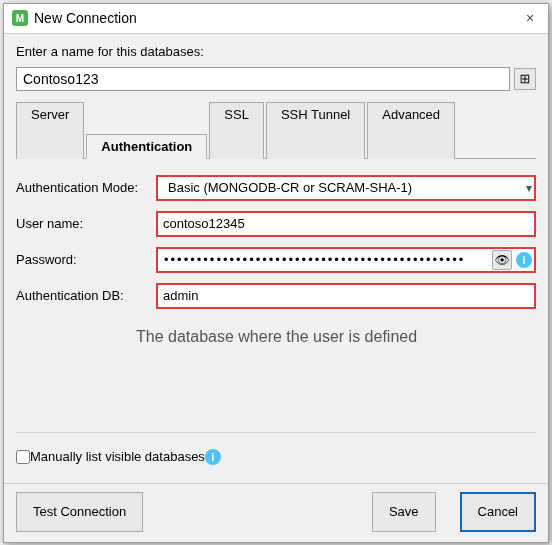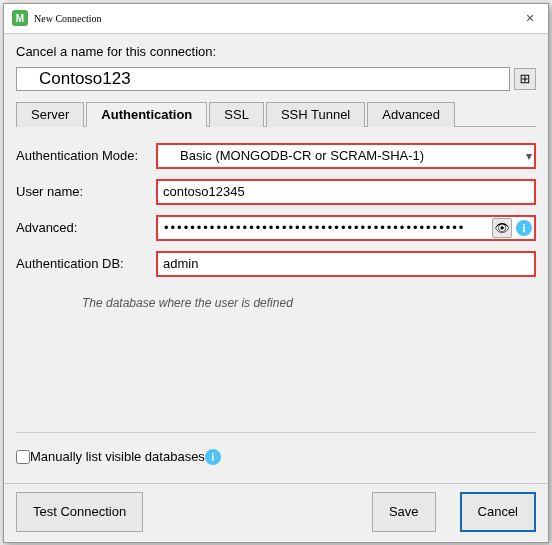--- a/index.html
+++ b/index.html
@@ -45,23 +45,22 @@
       display: flex;
       align-items: center;
       justify-content: center;
     }
     .app-icon-inner {
       color: white;
       font-size: 10px;
       font-weight: bold;
     }
     .title-text {
-      font-size: 10px;
+      font-size: 14px;
       color: #000;
-      font-family: Liberation Serif, serif;
     }
     .close-btn {
       width: 20px;
       height: 20px;
       display: flex;
       align-items: center;
       justify-content: center;
       cursor: pointer;
       font-size: 14px;
       color: #444;
@@ -80,22 +79,22 @@
     }
     .connection-name-row {
       display: flex;
       align-items: center;
       gap: 4px;
     }
     .connection-name-input {
       flex: 1;
       height: 24px;
       border: 1px solid #999;
-      padding: 2px 22px;
-      font-size: 17px;
+      padding: 2px 6px;
+      font-size: 14px;
       background: #fff;
       outline: none;
     }
     .grid-icon {
       width: 22px;
       height: 22px;
       border: 1px solid #aaa;
       background: #e8e8e8;
       display: flex;
       align-items: center;
@@ -117,20 +116,21 @@
       font-size: 13px;
       margin-right: 2px;
       position: relative;
       top: 1px;
       text-align: center;
     }
     .tab.active {
       background: #f0f0f0;
       border-bottom: 1px solid #f0f0f0;
       font-weight: 600;
+      margin-top: 32px;
     }
     .tab-content {
       flex: 1;
       display: flex;
       flex-direction: column;
       gap: 10px;
       padding-top: 10px;
       justify-content: center;
     }
     .form-row {
@@ -153,21 +153,21 @@
       border: 2px solid #e53935;
       padding: 2px 5px;
       font-size: 13px;
       background: #fff;
       outline: none;
     }
     .form-select {
       width: 100%;
       height: 26px;
       border: 2px solid #e53935;
-      padding: 2px 22px;
+      padding: 2px 10px;
       font-size: 13px;
       background: #fff;
       outline: none;
       appearance: none;
       -webkit-appearance: none;
       cursor: pointer;
       padding-right: 24px;
     }
     .select-wrap {
       position: relative;
@@ -217,24 +217,23 @@
       align-items: center;
       justify-content: center;
       cursor: pointer;
     }
     .auth-db-section {
       display: flex;
       flex-direction: column;
       gap: 19px;
     }
     .auth-db-hint {
-      margin-left: 66px;
-      font-size: 12px;
+      margin-left: 120px;
+      font-size: 16px;
       color: #555;
-      font-style: italic;
     }
     .spacer { flex: 1; }
     .divider {
       height: 1px;
       background: #ccc;
       margin: 0 0 6px 0;
     }
     .checkbox-row {
       display: flex;
       align-items: center;
@@ -294,21 +293,21 @@
       <div class="app-icon">
         <span class="app-icon-inner">M</span>
       </div>
       <span class="title-text">New Connection</span>
     </div>
     <div class="close-btn">×</div>
   </div>
 
   <div class="dialog-body">
 
-    <div class="connection-name-label">Cancel a name for this connection:</div>
+    <div class="connection-name-label">Enter a name for this databases:</div>
     <div class="connection-name-row">
       <input class="connection-name-input" type="text" value="Contoso123" style="">
       <div class="grid-icon">
         <span>⊞</span>
       </div>
     </div>
 
     <div class="tabs">
       <div class="tab">Server</div>
       <div class="tab active">Authentication</div>
@@ -328,21 +327,21 @@
       </div>
 
       <div class="form-row">
         <span class="form-label">User name:</span>
         <div class="form-control-wrap">
           <input class="form-input" type="text" value="contoso12345" style="">
         </div>
       </div>
 
       <div class="form-row">
-        <span class="form-label">Advanced:</span>
+        <span class="form-label">Password:</span>
         <div class="form-control-wrap password-wrap">
           <input class="password-input" type="password" value="••••••••••••••••••••••••••••••••••••••••••••••" style="">
           <div class="password-icons">
             <div class="eye-icon">
               <span>👁</span>
             </div>
             <div class="info-icon-inline">
               <span>i</span>
             </div>
           </div>

